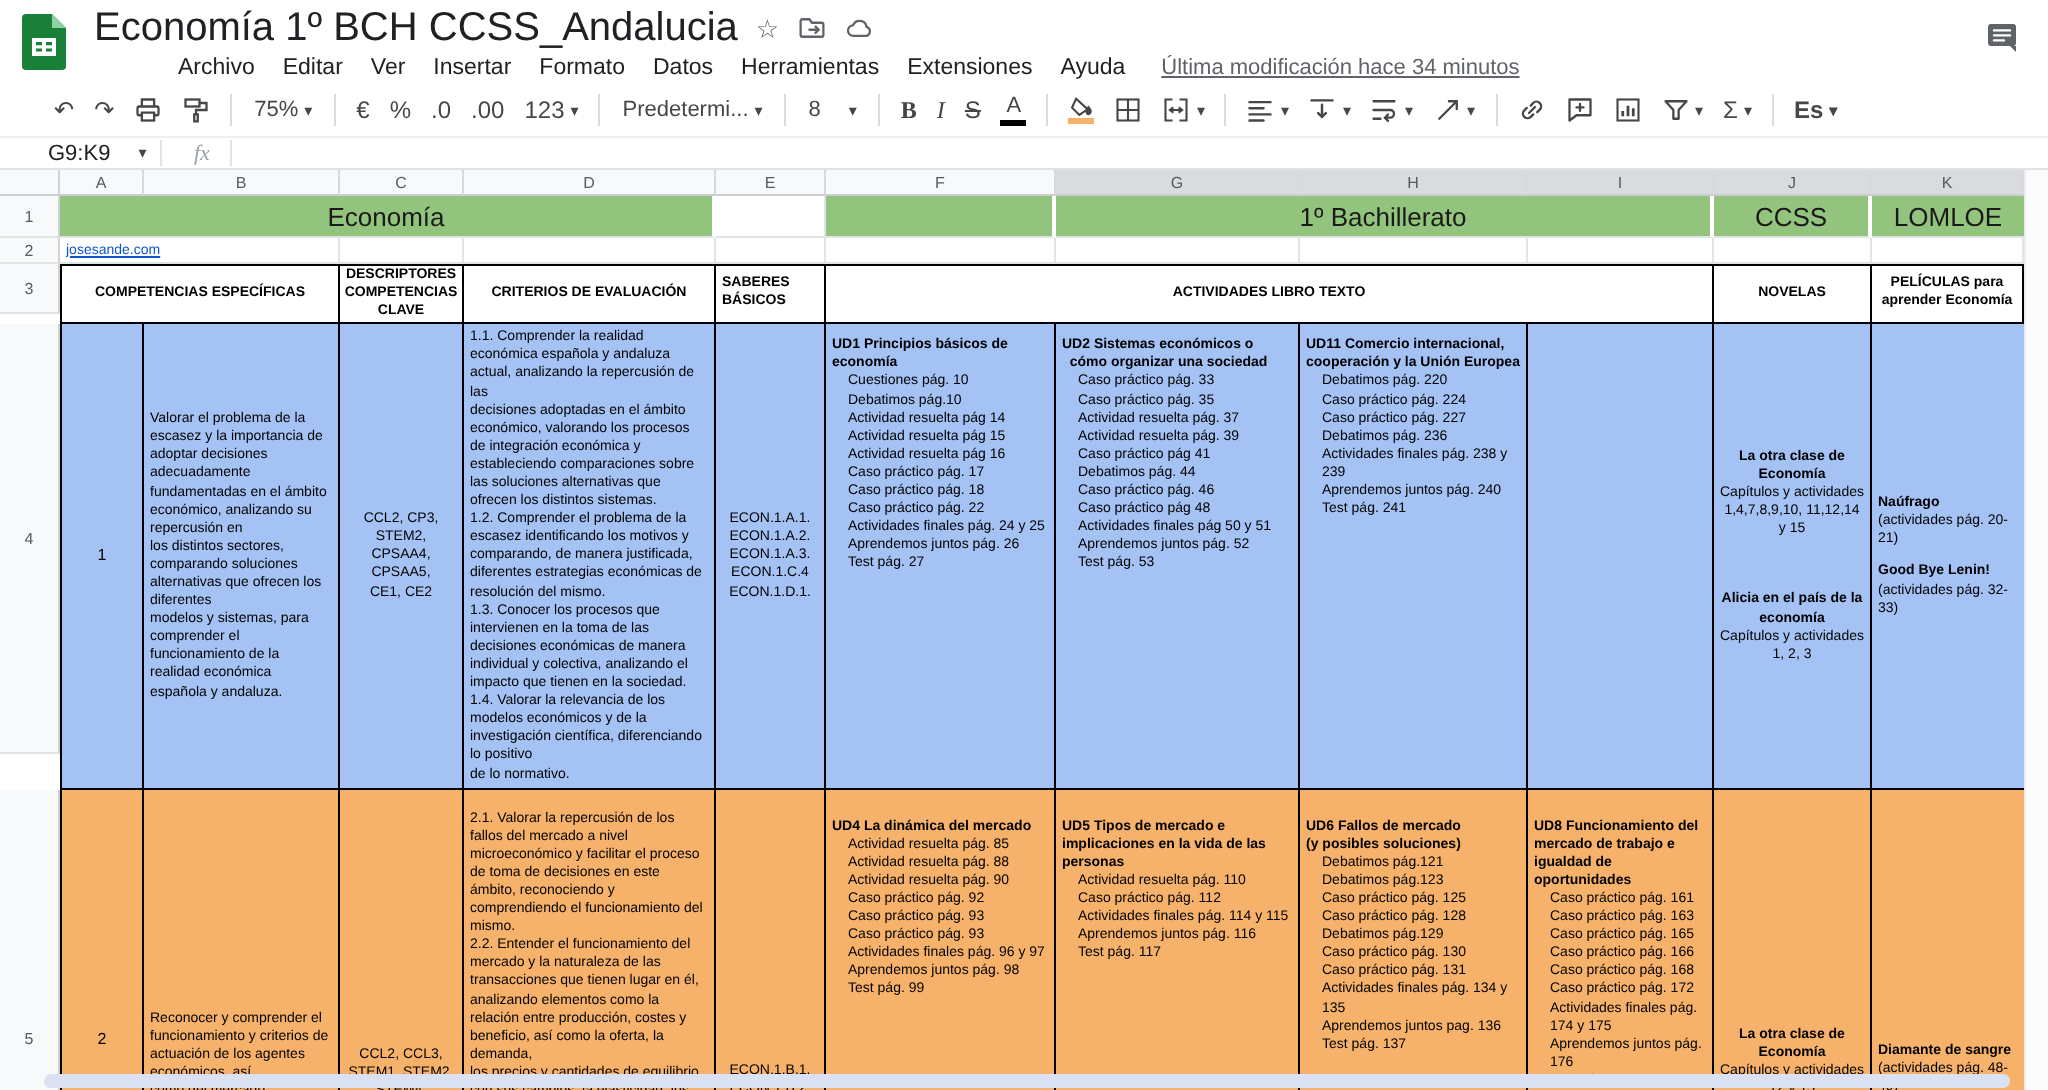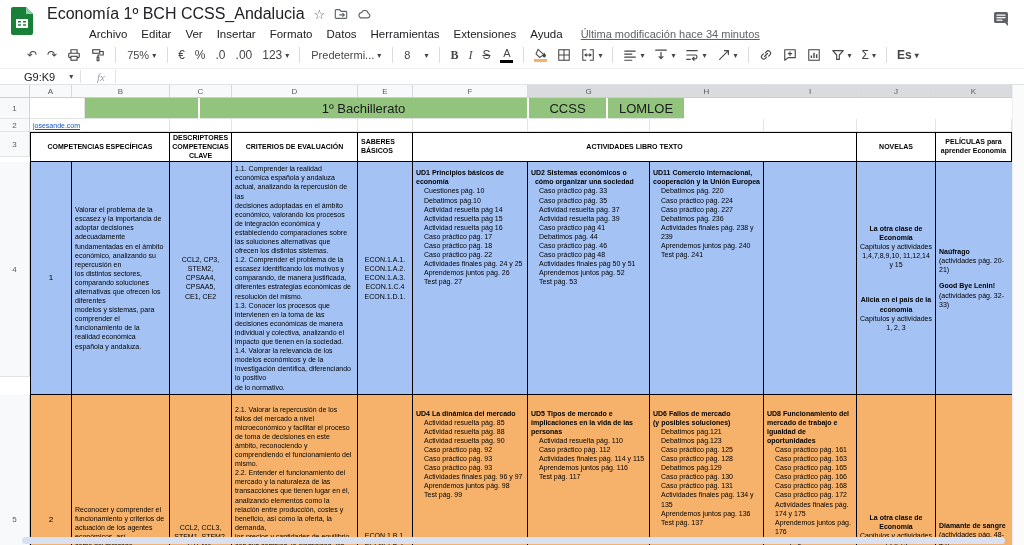--- a/index.html
+++ b/index.html
@@ -5,21 +5,21 @@
   * { margin:0; padding:0; box-sizing:border-box; }
   html,body { width:1024px; height:545px; overflow:hidden; background:#fff;
               font-family:"Liberation Sans", sans-serif; }
   .app { position:relative; width:1024px; height:545px; background:#fff; }
 
   
   .titlebar { position:absolute; left:0; top:0; width:1024px; height:42px; background:#fff; }
   .logo { position:absolute; left:11px; top:7px; }
   .tb-main { position:absolute; left:47px; top:3px; }
   .title-row { display:flex; align-items:center; gap:9px; height:22px; }
-  .doc-title { font-size:16px; color:#202124; }
+  .doc-title { font-size:20px; color:#202124; }
   .t-icon { color:#5f6368; font-size:13px; display:inline-flex; align-items:center; }
   .menu-row { display:flex; align-items:center; gap:2px; height:17px;margin-left:36px; }
   .menu-item { font-size:11.5px; color:#202124; padding:1px 6px; border-radius:3px; }
   .last-mod { font-size:11px; color:#5f6368; text-decoration:underline; margin-left:10px; }
   .top-comment { position:absolute; right:14px; top:11px; }
 
   
   .toolbar { position:absolute; left:0; top:42px; width:1024px; height:26px; background:#fff;
              display:flex; align-items:center; padding-left:22px; color:#444746; }
   .tbtn { display:inline-flex; align-items:center; justify-content:center; height:22px;
@@ -312,20 +312,21 @@
       <div class="colhdr cF">F</div>
       <div class="colhdr cG sel">G</div>
       <div class="colhdr cH sel">H</div>
       <div class="colhdr cI sel">I</div>
       <div class="colhdr cJ sel">J</div>
       <div class="colhdr cK sel">K</div>
     </div>
 
     <div class="row r1">
       <div class="rowhdr">1</div>
+      <div class="cell banner cAD">Economía</div>
       <div class="cell whitecell cE"></div>
       <div class="cell banner cF"></div>
       <div class="cell banner cGI">1º Bachillerato</div>
       <div class="cell banner cJ">CCSS</div>
       <div class="cell banner cK" style="border-right:none">LOMLOE</div>
     </div>
 
     <div class="row r2">
       <div class="rowhdr">2</div>
       <div class="cell linkcell cA" style="width:140px">josesande.com</div>

